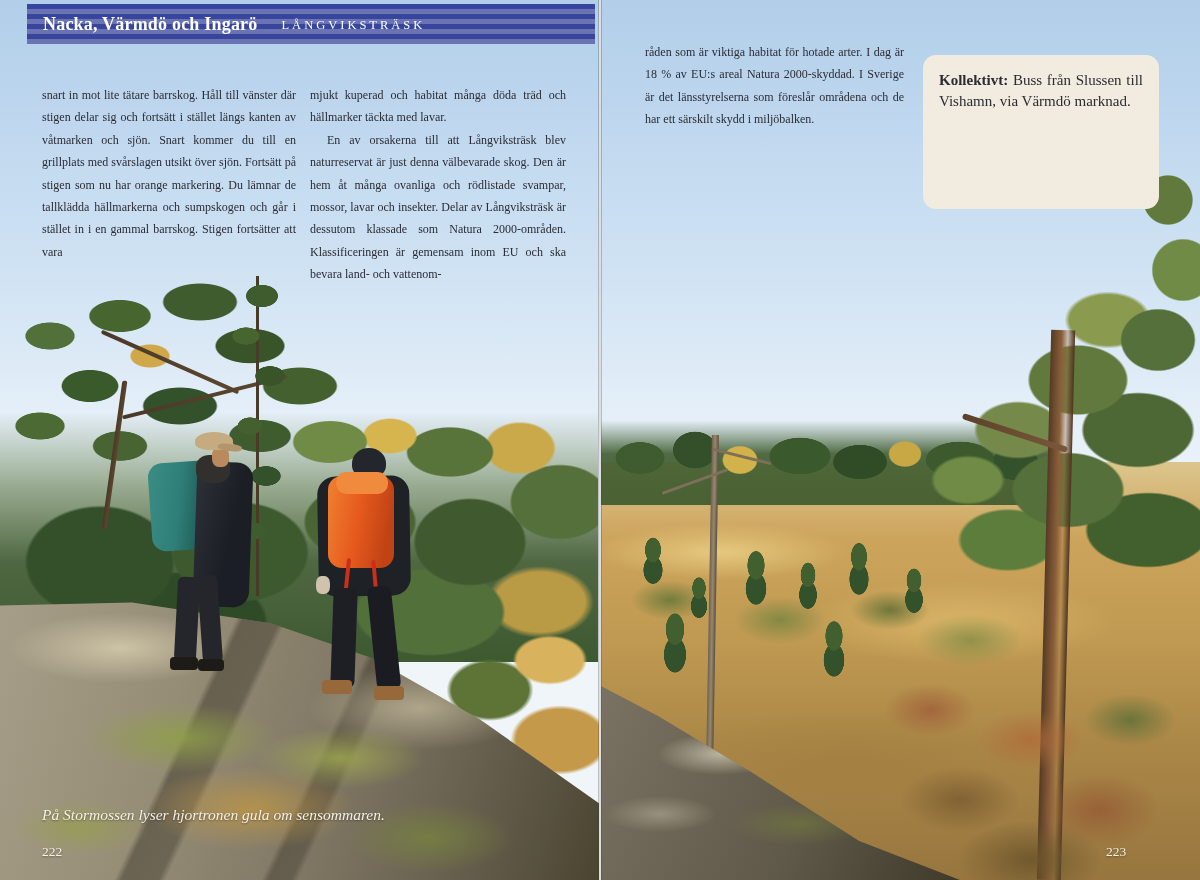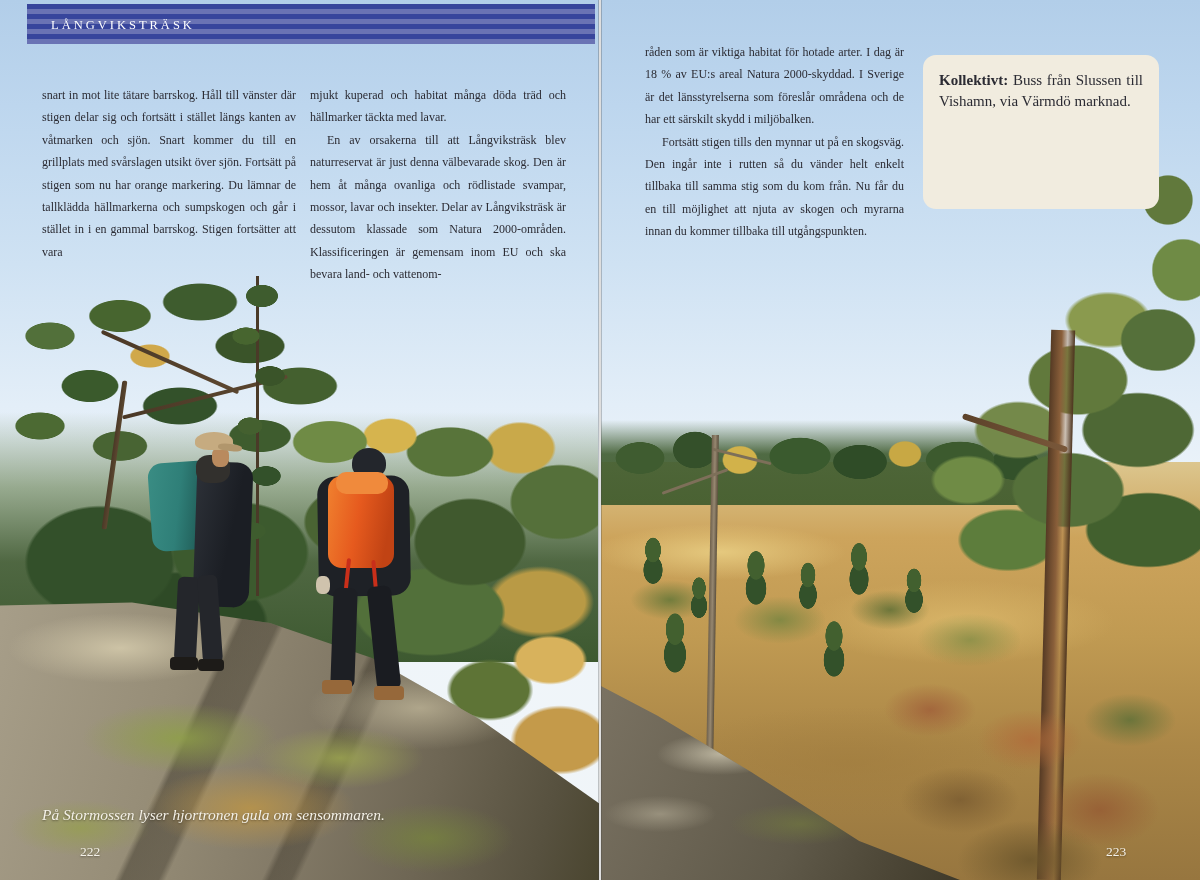--- a/index.html
+++ b/index.html
@@ -202,21 +202,21 @@
 
   .infobox{left:923px;top:55px;width:236px;height:154px;z-index:10;background:var(--infobox-bg);
     border-radius:13px;padding:15px 16px 12px 16px;box-sizing:border-box;color:var(--body-text);
     font-size:15px;line-height:20.5px;text-align:justify;}
   .infobox p{margin:0 0 11px 0;}
   .infobox b{font-weight:bold;}
 
   .caption{left:42px;top:806px;z-index:11;color:var(--caption-text);font-style:italic;font-size:15.5px;
     text-shadow:0 1px 2px rgba(30,25,15,.45);}
   .pagenum{z-index:11;color:var(--caption-text);font-size:13.5px;text-shadow:0 1px 2px rgba(30,25,15,.4);}
-  .pn-left{left:42px;top:844px;margin-left:38px;}
+  .pn-left{left:42px;top:844px;}
   .pn-right{left:1106px;top:844px;width:52px;text-align:left;}
 </style>
 </head>
 <body>
 
 <div class="spread">
 
   <div class="abs sky"></div>
   <div class="abs mire"></div>
   <div class="abs treeline-right"></div>
@@ -271,33 +271,33 @@
     <div class="part strap s1"></div>
     <div class="part strap s2"></div>
     <div class="part glove"></div>
     <div class="part rl1"></div>
     <div class="part rl2"></div>
     <div class="part boot-tan rb1"></div>
     <div class="part boot-tan rb2"></div>
   </div>
 
   <div class="abs header-bar">
+    <span class="region-title">Nacka, Värmdö och Ingarö</span>
     <span class="trail-title">LÅNGVIKSTRÄSK</span>
   </div>
 
   <div class="col col1">
     <p>snart in mot lite tätare barrskog. Håll till vänster där stigen delar sig och fortsätt i stället längs kanten av våtmarken och sjön. Snart kommer du till en grillplats med svårslagen utsikt över sjön. Fortsätt på stigen som nu har orange markering. Du lämnar de tallklädda hällmarkerna och sumpskogen och går i stället in i en gammal barrskog. Stigen fortsätter att vara</p>
   </div>
   <div class="col col2">
     <p>mjukt kuperad och habitat många döda träd och hällmarker täckta med lavar.</p>
     <p class="indent">En av orsakerna till att Långviksträsk blev naturreservat är just denna välbevarade skog. Den är hem åt många ovanliga och rödlistade svampar, mossor, lavar och insekter. Delar av Långviksträsk är dessutom klassade som Natura 2000-områden. Klassificeringen är gemensam inom EU och ska bevara land- och vattenom-</p>
   </div>
   <div class="col col3">
     <p>råden som är viktiga habitat för hotade arter. I dag är 18 % av EU:s areal Natura 2000-skyddad. I Sverige är det länsstyrelserna som föreslår områdena och de har ett särskilt skydd i miljöbalken.</p>
-    <p class="indent">Fortsätt stigen tills den mynnar ut på en skogsväg. Den ingår inte i rutten så du vänder helt enkelt tillbaka till samma stig som du kom från. Nu får du en till möjlighet att njuta av skogen och myrarna innan du kommer tillbaka till utgångspunkten.</p>
   </div>
 
   <div class="abs infobox">
     <p><b>Kollektivt:</b><span> Buss från Slussen till Vishamn, via Värmdö marknad.</span></p>
   </div>
 
   <div class="abs caption">På Stormossen lyser hjortronen gula om sensommaren.</div>
   <div class="abs pagenum pn-left">222</div>
   <div class="abs pagenum pn-right">223</div>
 

